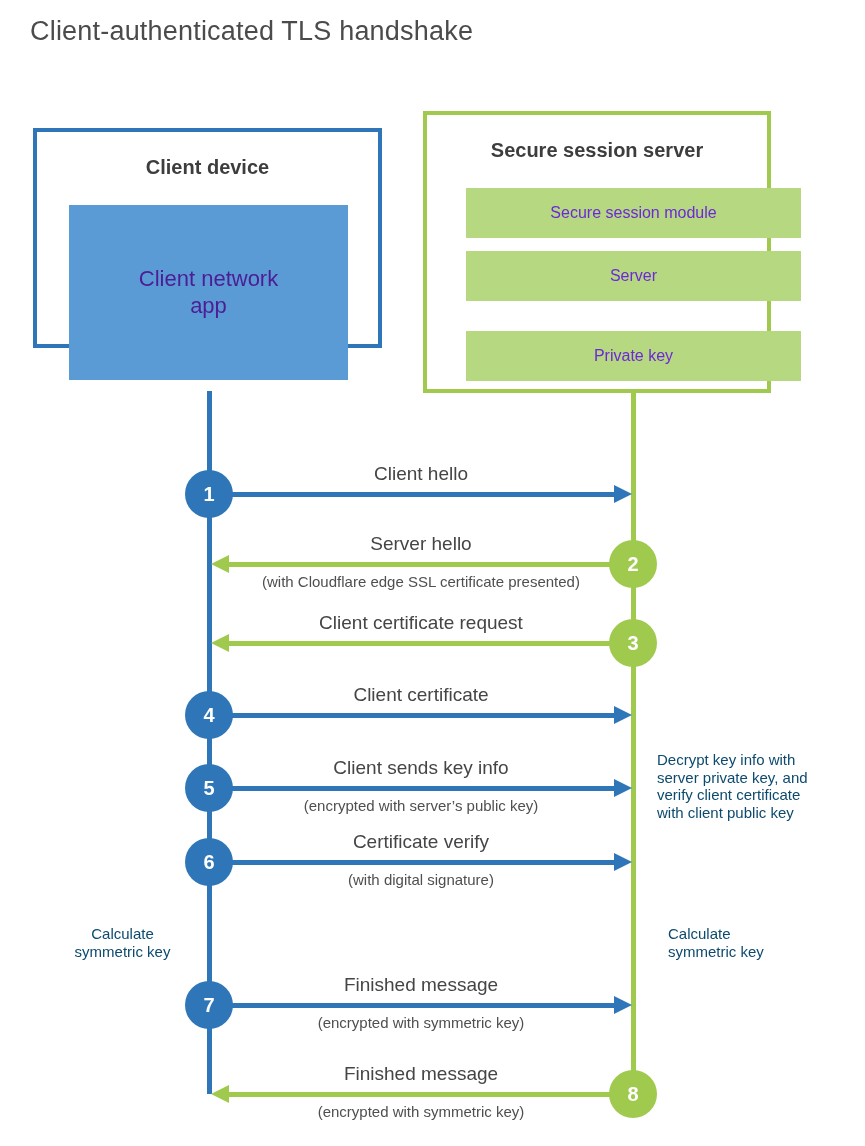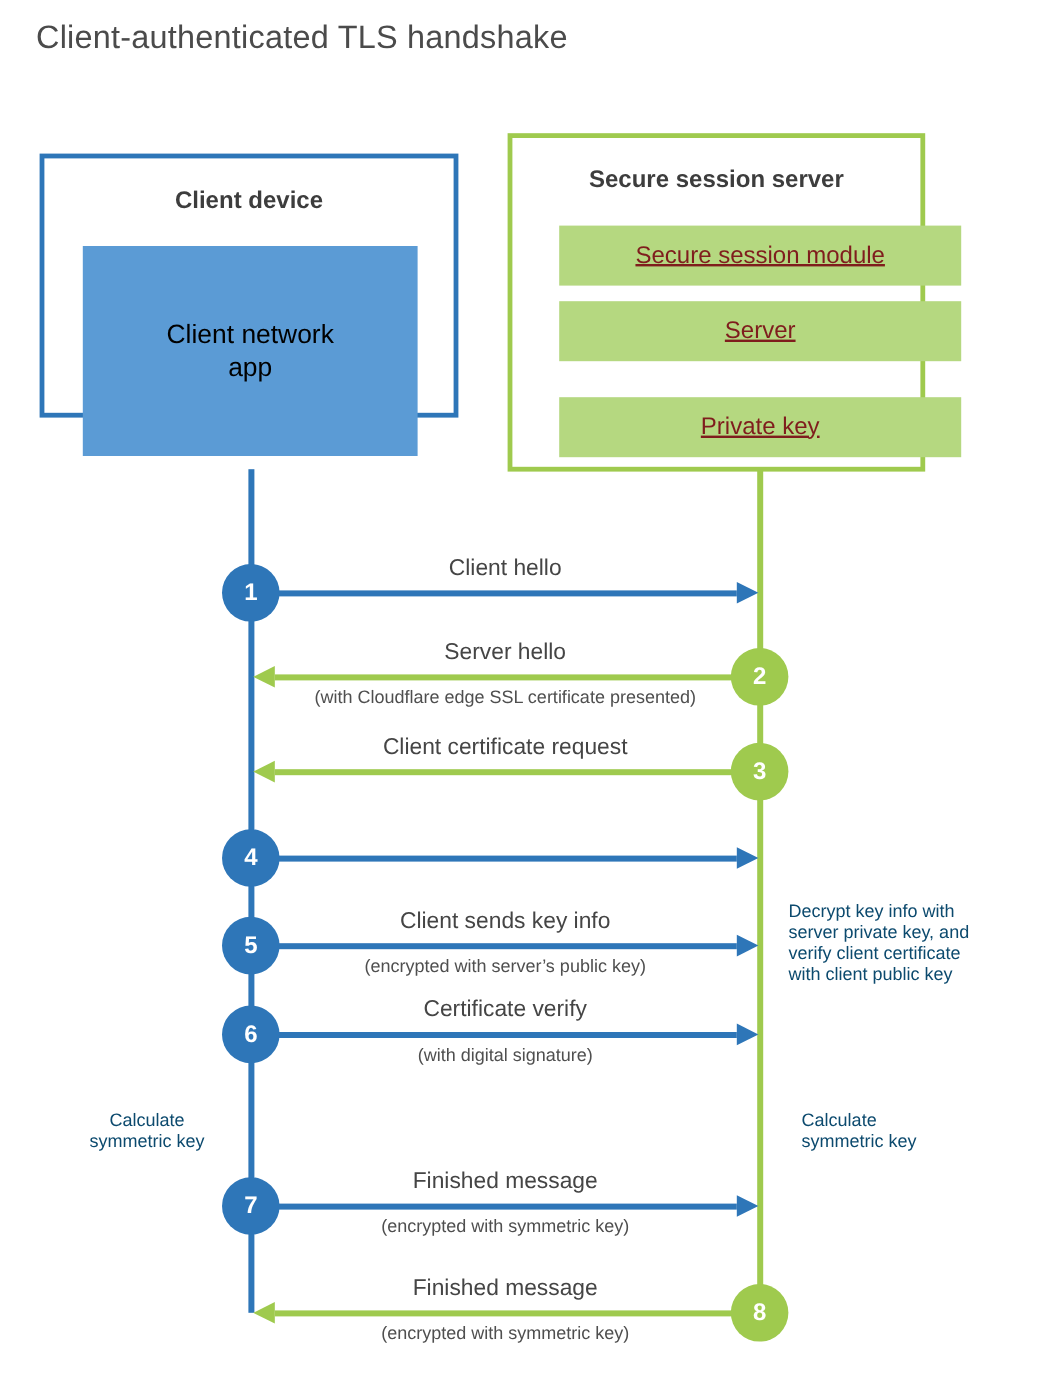--- a/index.html
+++ b/index.html
@@ -18,29 +18,29 @@
   #client-box { left:33px; top:128px; width:349px; height:220px; border-color:var(--blue); }
   #server-box { left:423px; top:111px; width:348px; height:282px; border-color:var(--green);padding-left:36px; }
 
   .box-title {
     position:absolute; left:0; right:0; top:24px; text-align:center;
     font-size:20px; font-weight:bold; color:#3d3d3d;
   }
 
   #app-box {
     position:absolute; left:32px; top:73px; width:279px; height:175px;
-    background:var(--blue-light); color:#000000; font-size:22px; line-height:1.22;
+    background:var(--blue-light); color:#4c1d95; font-size:22px; line-height:1.22;
     display:flex; align-items:center; justify-content:center; text-align:center;
     white-space:pre-line;
   }
 
   .server-bar {
     position:absolute; left:39px; width:335px; height:50px;
-    background:var(--green-light); color:#7f1d1d; font-size:20px;
-    display:flex; align-items:center; justify-content:center; text-align:center;text-decoration:underline;
+    background:var(--green-light); color:#6d28d9; font-size:16px;
+    display:flex; align-items:center; justify-content:center; text-align:center;
   }
   #bar-0 { top:73px; }
   #bar-1 { top:136px; }
   #bar-2 { top:196px;margin-top:20px; }
 
   .vline { position:absolute; width:5px; }
   #client-line { left:207px; top:391px; height:703px; background:var(--blue); }
   #server-line { left:631px; top:391px; height:703px; background:var(--green); }
 
   .circle {
@@ -113,20 +113,21 @@
     </div>
   <div class="step-sub" style="top:573px">(with Cloudflare edge SSL certificate presented)</div>
   <div class="circle green" style="top:540px">2</div>
 
   <div class="step-label" style="top:612px">Client certificate request</div>
   <div class="arrow green left" style="top:641px">
       <span class="head"></span>
     </div>
   <div class="circle green" style="top:619px">3</div>
 
+  <div class="step-label" style="top:684px">Client certificate</div>
   <div class="arrow blue right" style="top:713px">
       <span class="head"></span>
     </div>
   <div class="circle blue" style="top:691px">4</div>
 
   <div class="step-label" style="top:757px">Client sends key info</div>
   <div class="arrow blue right" style="top:786px">
       <span class="head"></span>
     </div>
   <div class="step-sub" style="top:797px">(encrypted with server’s public key)</div>

